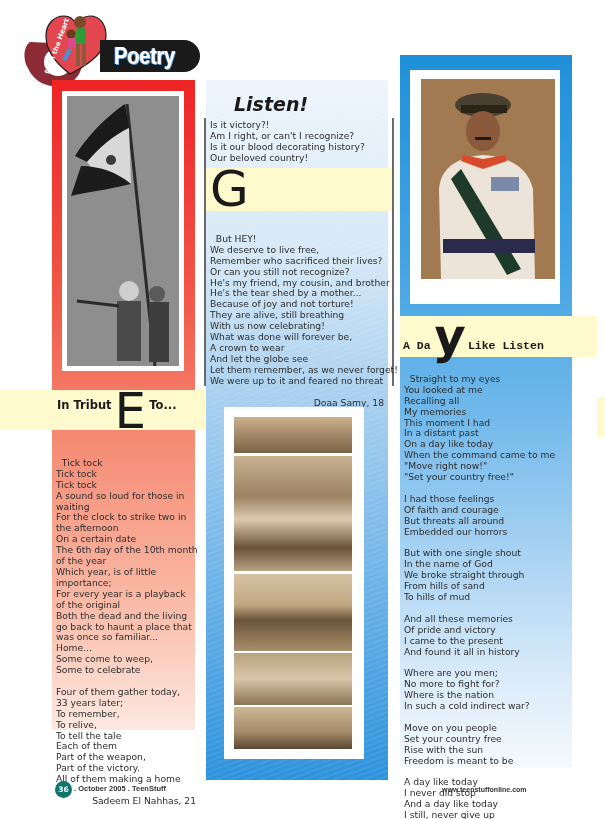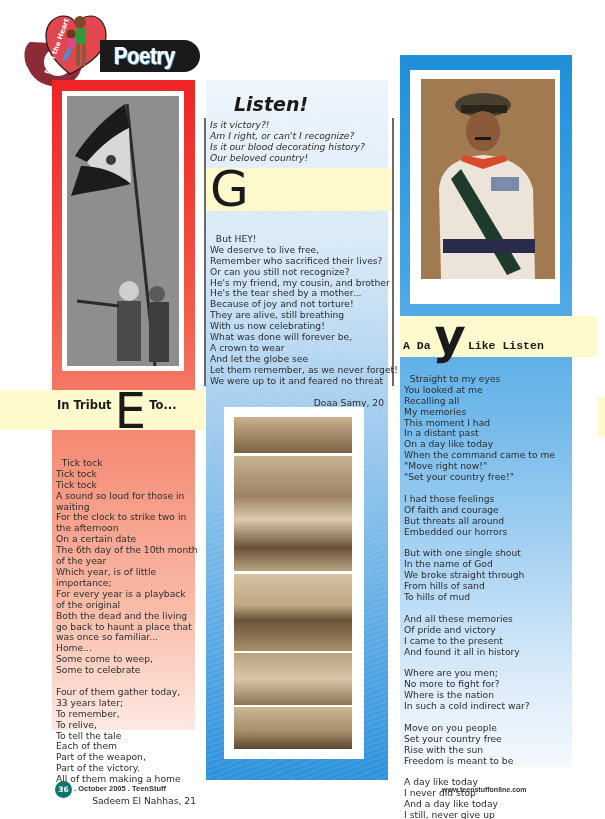--- a/index.html
+++ b/index.html
@@ -54,21 +54,21 @@
     .mid-col::after {
       content: ""; position: absolute; inset: 0;
       background: repeating-linear-gradient(160deg, rgba(255,255,255,0.07) 0 2px, rgba(255,255,255,0) 2px 5px);
     }
     .vline-mid-left { left: 204px; top: 118px; width: 2px; height: 268px; background: #6a6a6a; }
     .vline-mid-right { left: 392px; top: 118px; width: 2px; height: 268px; background: #6a6a6a; }
 
     .listen-title {
       left: 210px; top: 93px; font-weight: bold; font-style: italic; font-size: 19px; color: #1a1a1a; margin-left: 24px;
     }
-    .poem-mid-top { left: 210px; top: 120px; font-style: italic; }
+    .poem-mid-top { left: 210px; top: 120px; }
     .g-band { left: 206px; top: 168px; width: 186px; height: 43px; background: #fffacd; }
     .g-line { left: 210px; top: 168px; display: flex; align-items: flex-end; height: 43px; }
     .g-line .big { font-size: 50px; line-height: 44px; color: #1a1a1a; }
     .g-line .small { font-size: 9.2px; line-height: 12px; padding-bottom: 4px; margin-left: 2px; color: #2d2d2d; }
     .poem-mid-bottom { left: 210px; top: 223px; width: 174px; }
 
     .tanks-frame { left: 224px; top: 407px; width: 140px; height: 352px; background: #ffffff; }
     .tank-img { position: absolute; left: 10px; width: 118px; background: #b89a74; overflow: hidden; }
 
     
@@ -203,21 +203,21 @@
 He's my friend, my cousin, and brother
 He's the tear shed by a mother...
 Because of joy and not torture!
 They are alive, still breathing
 With us now celebrating!
 What was done will forever be,
 A crown to wear
 And let the globe see
 Let them remember, as we never forget!
 We were up to it and feared no threat</span>
-  <span class="sig">Doaa Samy, 20</span>
+  <span class="sig">Doaa Samy, 18</span>
 </div>
 
 <div class="abs tanks-frame">
   <div class="tank-img" style="top:10px;height:36px;background:linear-gradient(180deg,#cbb08c,#7a6244);"></div>
   <div class="tank-img" style="top:49px;height:115px;background:linear-gradient(180deg,#c7b292 0%,#9c8262 35%,#dccab0 55%,#6a5238 80%,#b8a080 100%);"></div>
   <div class="tank-img" style="top:167px;height:77px;background:linear-gradient(180deg,#d6c2a4 0%,#c0a882 40%,#6a5438 60%,#a88e6c 100%);"></div>
   <div class="tank-img" style="top:246px;height:52px;background:linear-gradient(180deg,#b8a27e,#d8c6a8 50%,#8c7454);"></div>
   <div class="tank-img" style="top:300px;height:42px;background:linear-gradient(180deg,#cdb894,#a48a68 60%,#5a4630);"></div>
 </div>
 

